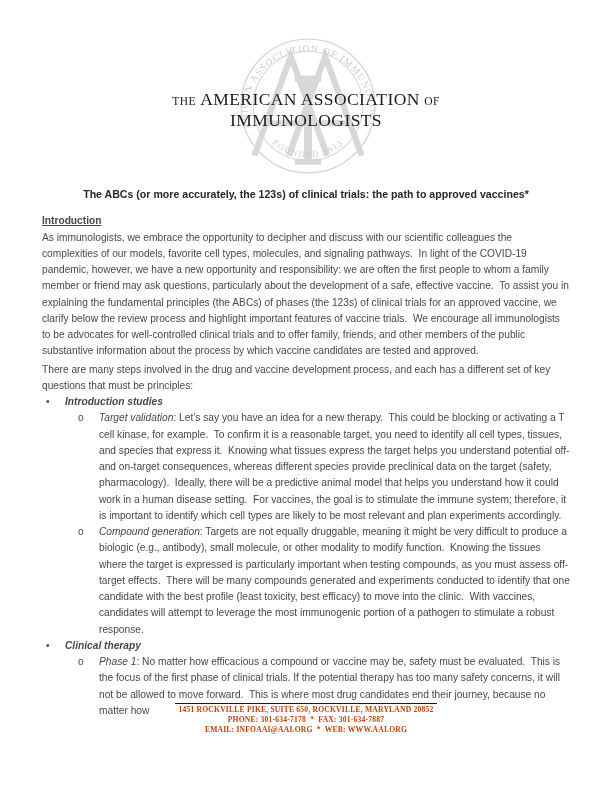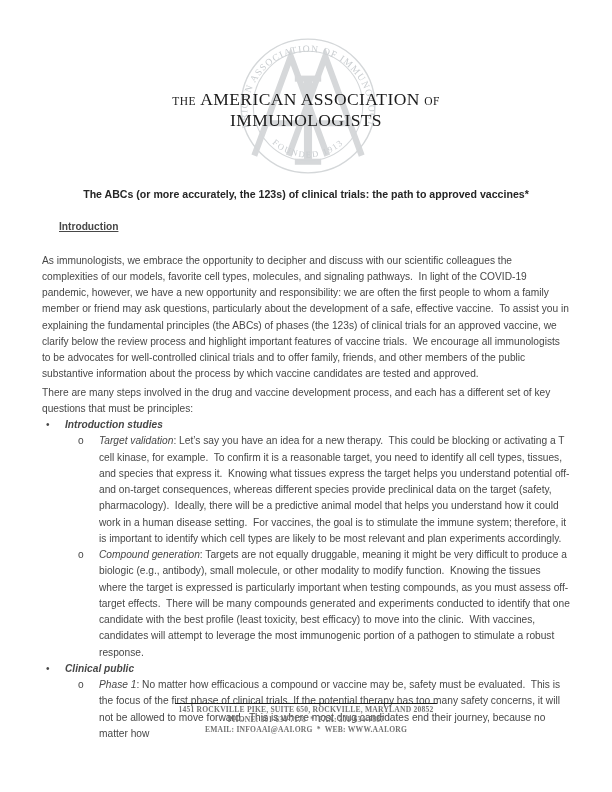--- a/index.html
+++ b/index.html
@@ -26,39 +26,39 @@
   .content {
     position:absolute; left:42px; top:186px; width:528px;
     color:#474747; font-size:10.2px; line-height:16.25px;
   }
   .doc-title {
     text-align:center; font-weight:bold; font-size:10.6px;
     color:#262626; margin:0 0 11px 0; white-space:pre-wrap;
   }
   .sec-heading {
     font-size:10.2px; font-weight:bold; text-decoration:underline;
-    margin:17px; color:#474747;
+    margin:0; color:#474747;
   }
   .body-para { margin:0; white-space:pre-wrap; }
   .body-para.mb { margin-bottom:2px; }
 
   .blist { margin:0; }
   .li1 { display:flex; }
   .li1 > .marker { flex:0 0 19px; padding-left:4px; }
   .li1 > .label  { font-weight:bold; font-style:italic; }
   .sublist { margin:0; }
   .li2 { display:flex; margin-left:36px; }
   .li2 > .marker { flex:0 0 21px; }
   .li2 > .text   { flex:1; white-space:pre-wrap; }
   .lead { font-style:italic;text-align:center; }
 
   
   .footer {
     position:absolute; top:703px; left:0; width:100%;
-    text-align:center; color:#737373;
+    text-align:center; color:#c2410c;
     font-family:"Liberation Serif", serif; font-weight:700;
   }
   .footer-rule { width:262px; margin:0 auto 1px auto; border-top:1.4px solid #1a1a1a; }
   .footer-line { font-size:7.6px; line-height:10px; white-space:pre-wrap; letter-spacing:0.2px; }
 </style>
 </head>
 <body>
 
 <div class="page">
 
@@ -116,21 +116,21 @@
           <div class="text"><span class="lead">Target validation</span><span>: Let’s say you have an idea for a new therapy.  This could be blocking or activating a T cell kinase, for example.  To confirm it is a reasonable target, you need to identify all cell types, tissues, and species that express it.  Knowing what tissues express the target helps you understand potential off- and on-target consequences, whereas different species provide preclinical data on the target (safety, pharmacology).  Ideally, there will be a predictive animal model that helps you understand how it could work in a human disease setting.  For vaccines, the goal is to stimulate the immune system; therefore, it is important to identify which cell types are likely to be most relevant and plan experiments accordingly.</span></div>
         </div>
         <div class="li2">
           <span class="marker">o</span>
           <div class="text"><span class="lead">Compound generation</span><span>: Targets are not equally druggable, meaning it might be very difficult to produce a biologic (e.g., antibody), small molecule, or other modality to modify function.  Knowing the tissues where the target is expressed is particularly important when testing compounds, as you must assess off-target effects.  There will be many compounds generated and experiments conducted to identify that one candidate with the best profile (least toxicity, best efficacy) to move into the clinic.  With vaccines, candidates will attempt to leverage the most immunogenic portion of a pathogen to stimulate a robust response.</span></div>
         </div>
       </div>
 
       <div class="li1">
         <span class="marker">•</span>
-        <span class="label">Clinical public</span>
+        <span class="label">Clinical therapy</span>
       </div>
       <div class="sublist">
         <div class="li2">
           <span class="marker">o</span>
           <div class="text"><span class="lead">Phase 1</span><span>: No matter how efficacious a compound or vaccine may be, safety must be evaluated.  This is the focus of the first phase of clinical trials. If the potential therapy has too many safety concerns, it will not be allowed to move forward.  This is where most drug candidates end their journey, because no matter how</span></div>
         </div>
       </div>
 
     </div>
   </div>

